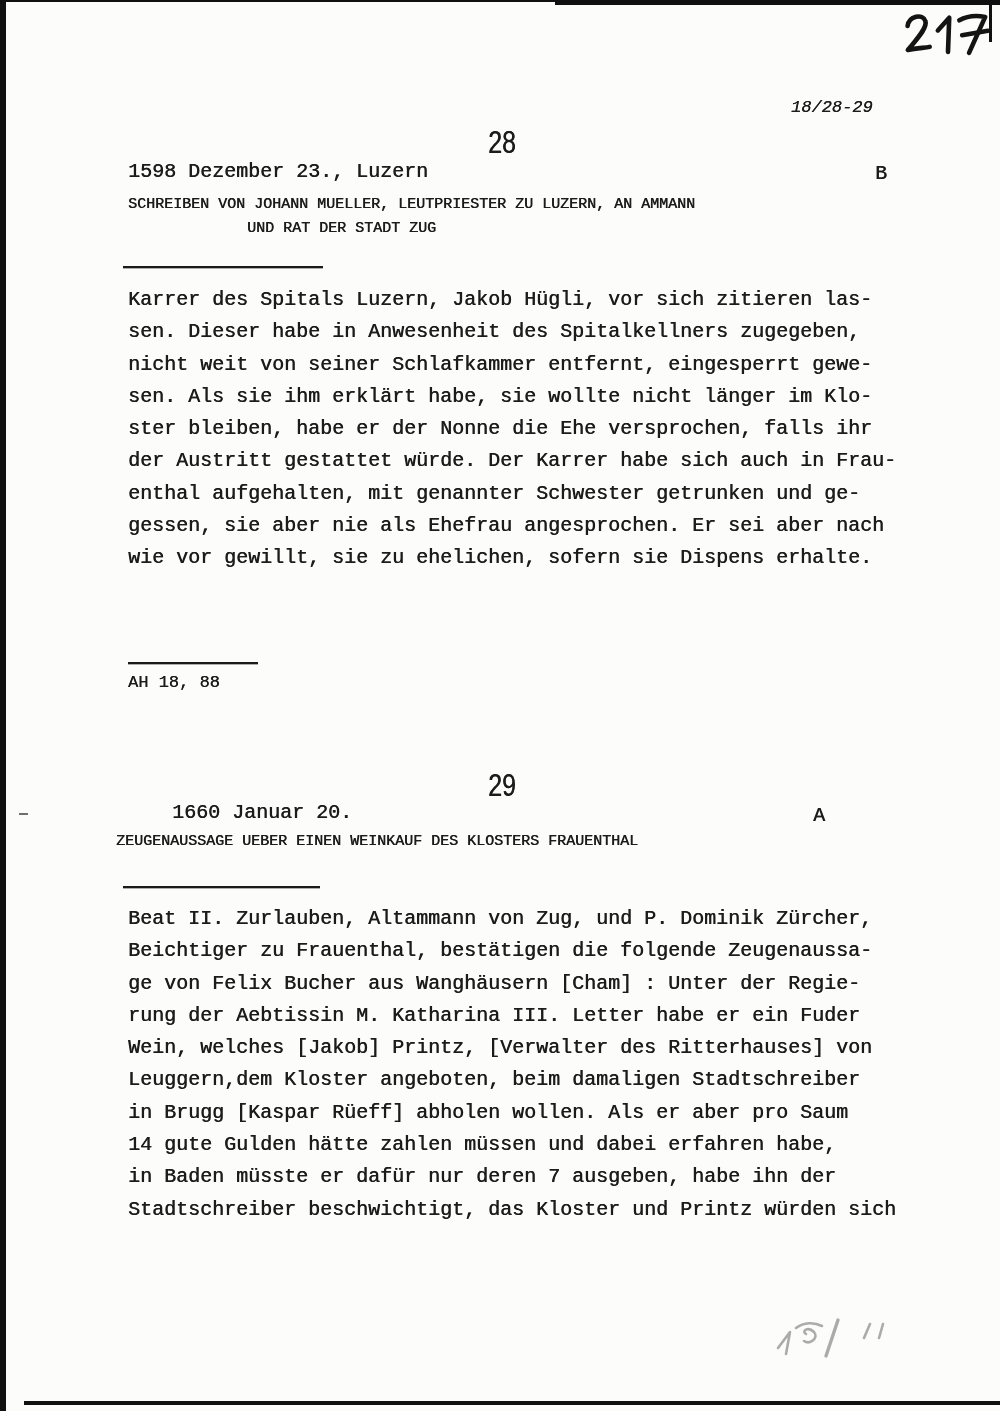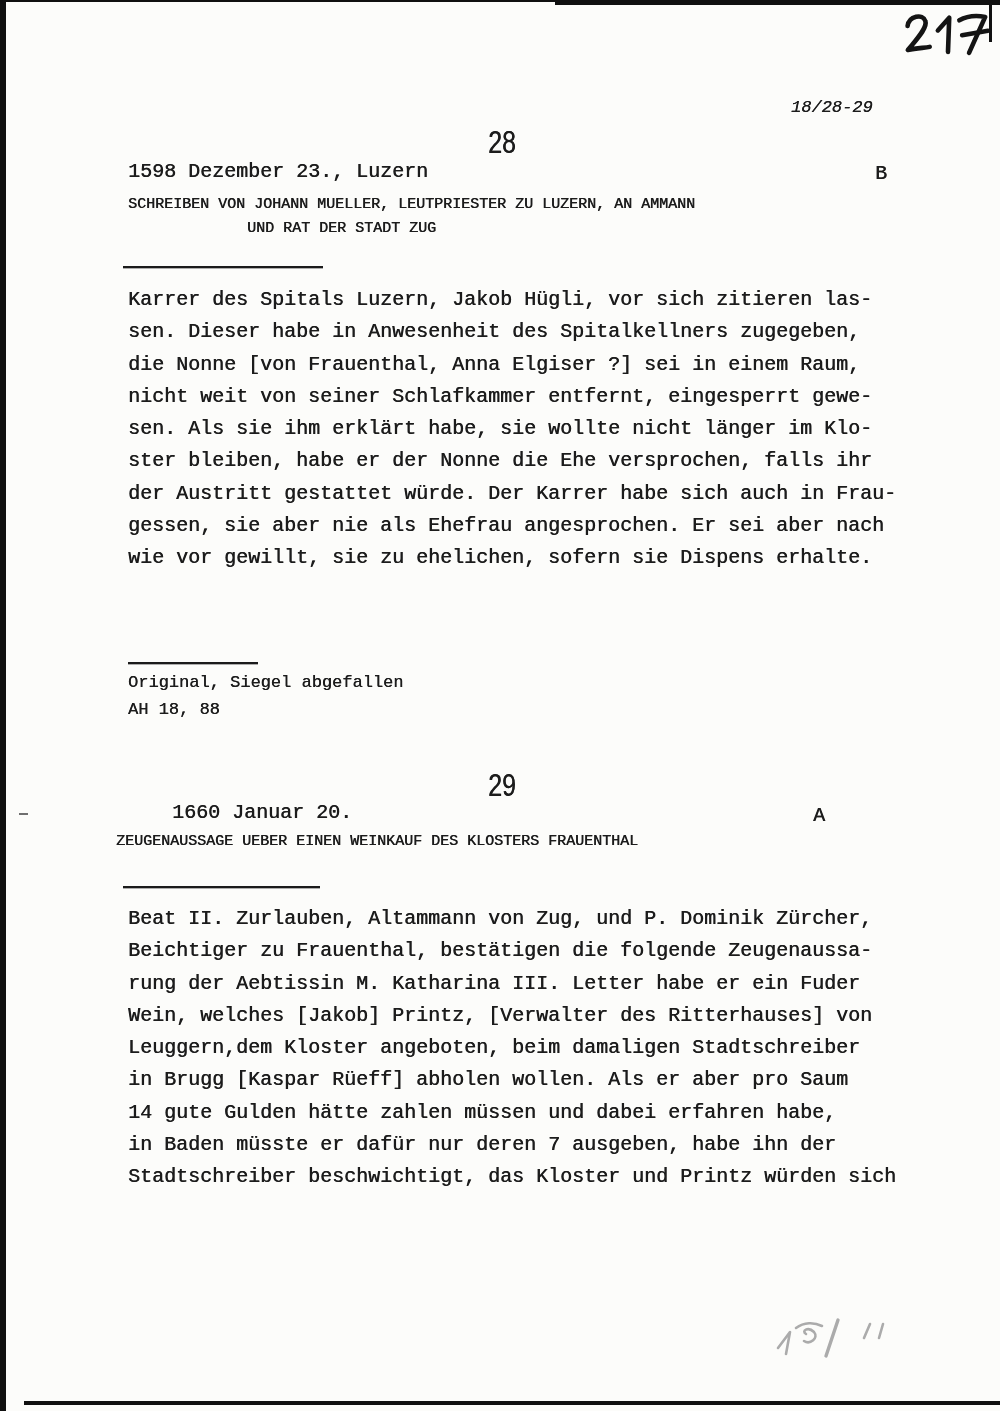--- a/index.html
+++ b/index.html
@@ -99,50 +99,50 @@
   <div class="abs title-block" style="top:193px;left:128px;">
       <div class="tline">SCHREIBEN VON JOHANN MUELLER, LEUTPRIESTER ZU LUZERN, AN AMMANN</div>
       <div class="tline">UND RAT DER STADT ZUG</div>
     </div>
 
   <div class="abs rule" style="top:266px;left:123px;width:200px;"></div>
 
   <div class="abs para" style="top:284px;left:128px;">
       <div class="tline">Karrer des Spitals Luzern, Jakob Hügli, vor sich zitieren las-</div>
       <div class="tline">sen. Dieser habe in Anwesenheit des Spitalkellners zugegeben,</div>
-      <div class="tline">die Nonne [von Frauenthal, Anna Elgiser ?] sei in einem Raum,</div>
       <div class="tline">nicht weit von seiner Schlafkammer entfernt, eingesperrt gewe-</div>
       <div class="tline">sen. Als sie ihm erklärt habe, sie wollte nicht länger im Klo-</div>
       <div class="tline">ster bleiben, habe er der Nonne die Ehe versprochen, falls ihr</div>
       <div class="tline">der Austritt gestattet würde. Der Karrer habe sich auch in Frau-</div>
+      <div class="tline">enthal aufgehalten, mit genannter Schwester getrunken und ge-</div>
       <div class="tline">gessen, sie aber nie als Ehefrau angesprochen. Er sei aber nach</div>
       <div class="tline">wie vor gewillt, sie zu ehelichen, sofern sie Dispens erhalte.</div>
     </div>
 
   <div class="abs rule" style="top:662px;left:128px;width:130px;"></div>
 
   <div class="abs source-block" style="top:669px;left:128px;">
-      <div class="tline">Original, Siegel abgefallen</div>
       <div class="tline">AH 18, 88</div>
     </div>
 
   <div class="abs entry-number" style="top:769px;left:460px;">29</div>
 
   <div class="abs mono" style="top:803px;left:128px;margin-left:44px;">1660 Januar 20.</div>
   <div class="abs mono" style="top:806px;left:813px;">A</div>
 
   <div class="abs title-block" style="top:830px;left:116px;">
       <div class="tline">ZEUGENAUSSAGE UEBER EINEN WEINKAUF DES KLOSTERS FRAUENTHAL</div>
     </div>
 
   <div class="abs rule" style="top:886px;left:123px;width:197px;"></div>
 
   <div class="abs para" style="top:903px;left:128px;">
       <div class="tline">Beat II. Zurlauben, Altammann von Zug, und P. Dominik Zürcher,</div>
       <div class="tline">Beichtiger zu Frauenthal, bestätigen die folgende Zeugenaussa-</div>
+      <div class="tline">ge von Felix Bucher aus Wanghäusern [Cham] : Unter der Regie-</div>
       <div class="tline">rung der Aebtissin M. Katharina III. Letter habe er ein Fuder</div>
       <div class="tline">Wein, welches [Jakob] Printz, [Verwalter des Ritterhauses] von</div>
       <div class="tline">Leuggern,dem Kloster angeboten, beim damaligen Stadtschreiber</div>
       <div class="tline">in Brugg [Kaspar Rüeff] abholen wollen. Als er aber pro Saum</div>
       <div class="tline">14 gute Gulden hätte zahlen müssen und dabei erfahren habe,</div>
       <div class="tline">in Baden müsste er dafür nur deren 7 ausgeben, habe ihn der</div>
       <div class="tline">Stadtschreiber beschwichtigt, das Kloster und Printz würden sich</div>
     </div>
 
   <div class="abs" style="top:1310px;left:770px;width:130px;height:52px;" aria-label="15/ ′′">

